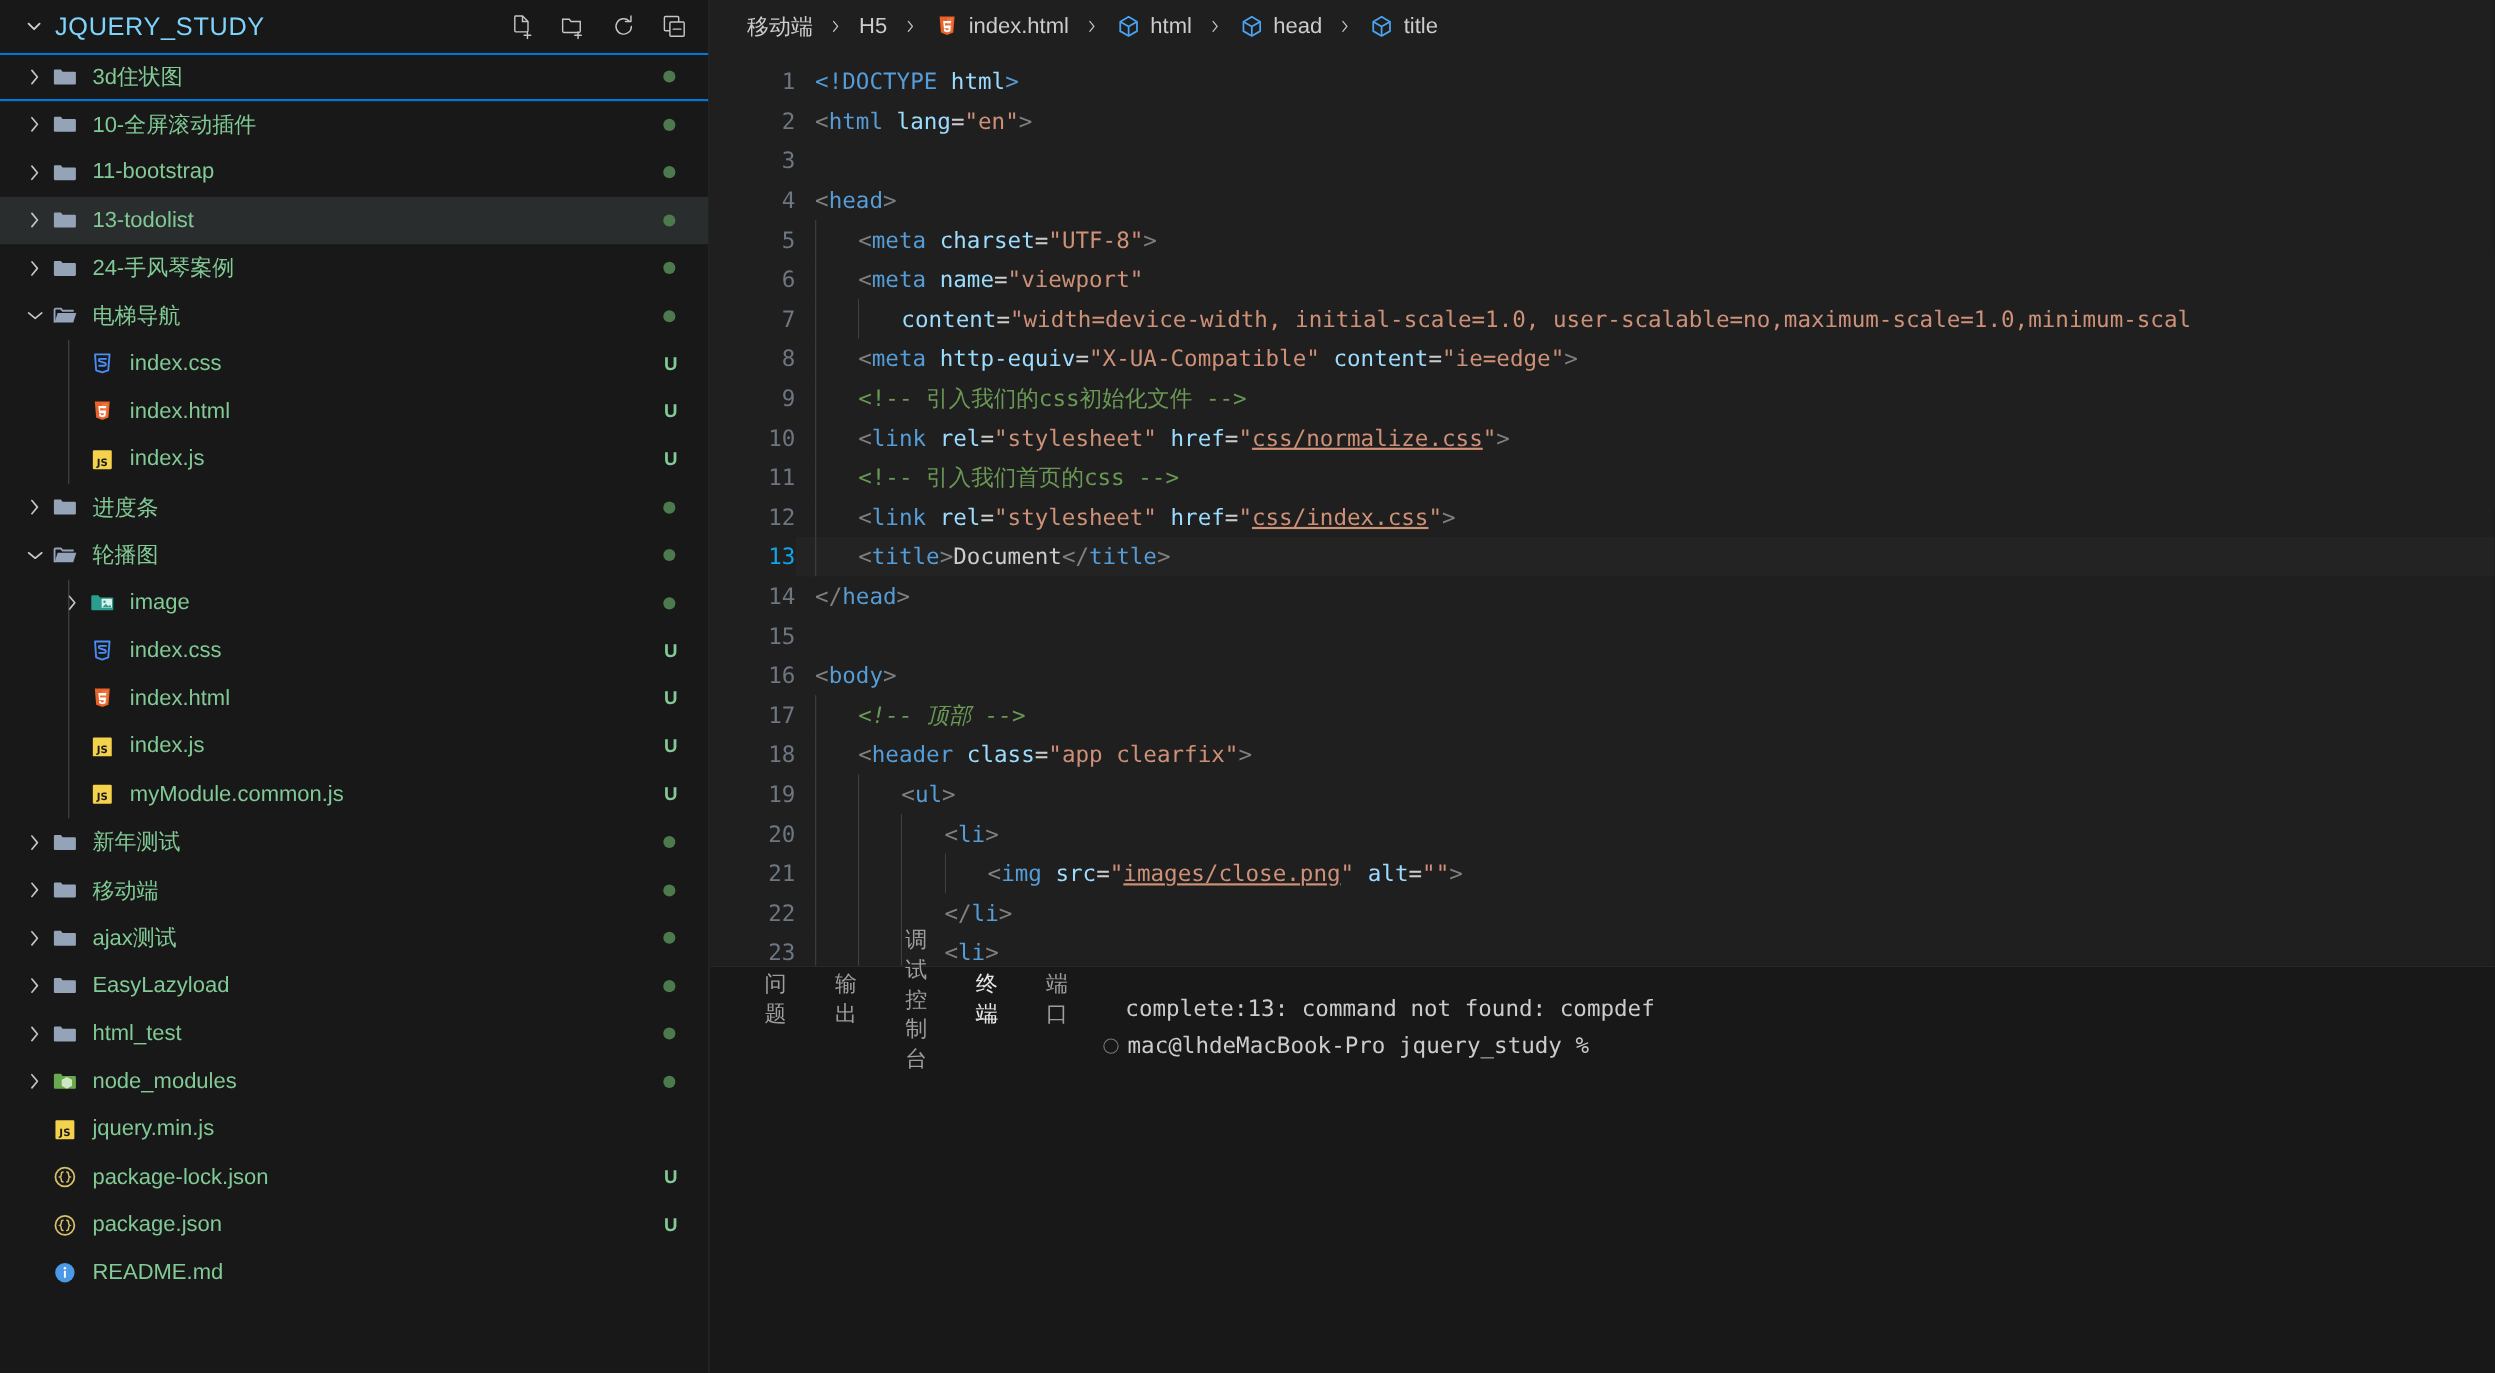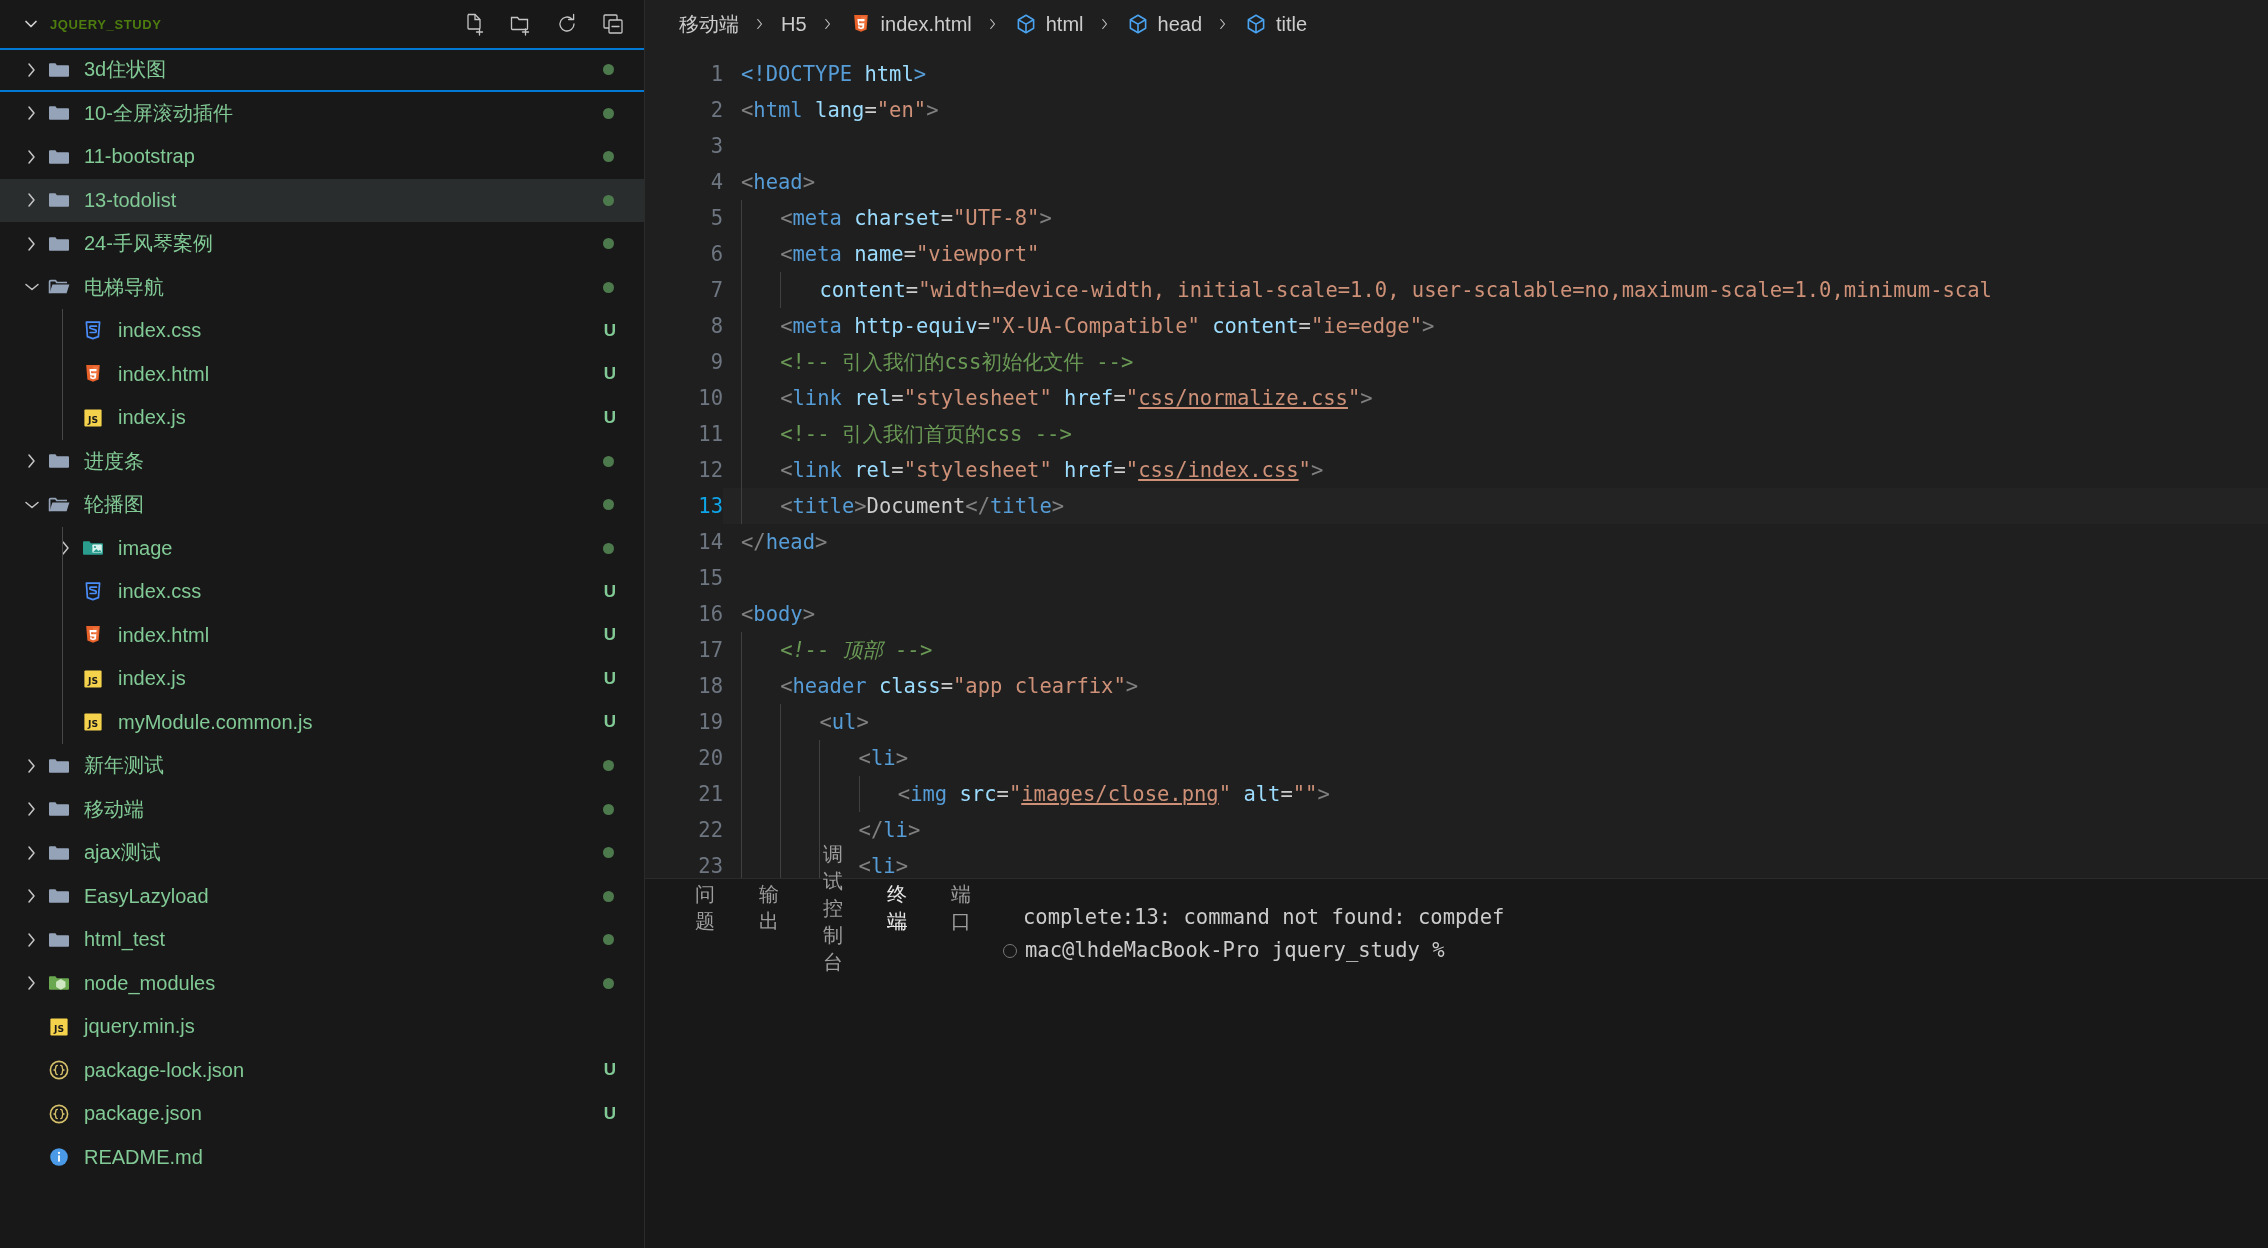--- a/index.html
+++ b/index.html
@@ -30,22 +30,22 @@
     padding:0 14px 0 18px;
     flex:0 0 48px;
   }
   .sb-twisty {
     width:26px; height:26px;
     display:flex; align-items:center; justify-content:center;
     color:#cfcfcf;
     flex:0 0 26px;
   }
   .sb-title {
-    font-size:13px; font-weight:bold;
-    color:#4d7c0f; letter-spacing:0.6px;
+    font-size:23px; font-weight:normal;
+    color:#7dd3fc; letter-spacing:0.6px;
     margin-left:6px; flex:1;
     white-space:nowrap;
   }
   .sb-actions { display:flex; gap:12px; align-items:center; }
   .sb-act {
     width:34px; height:34px;
     display:flex; align-items:center; justify-content:center;
     color:#c5c5c5; border-radius:5px;
   }
 

